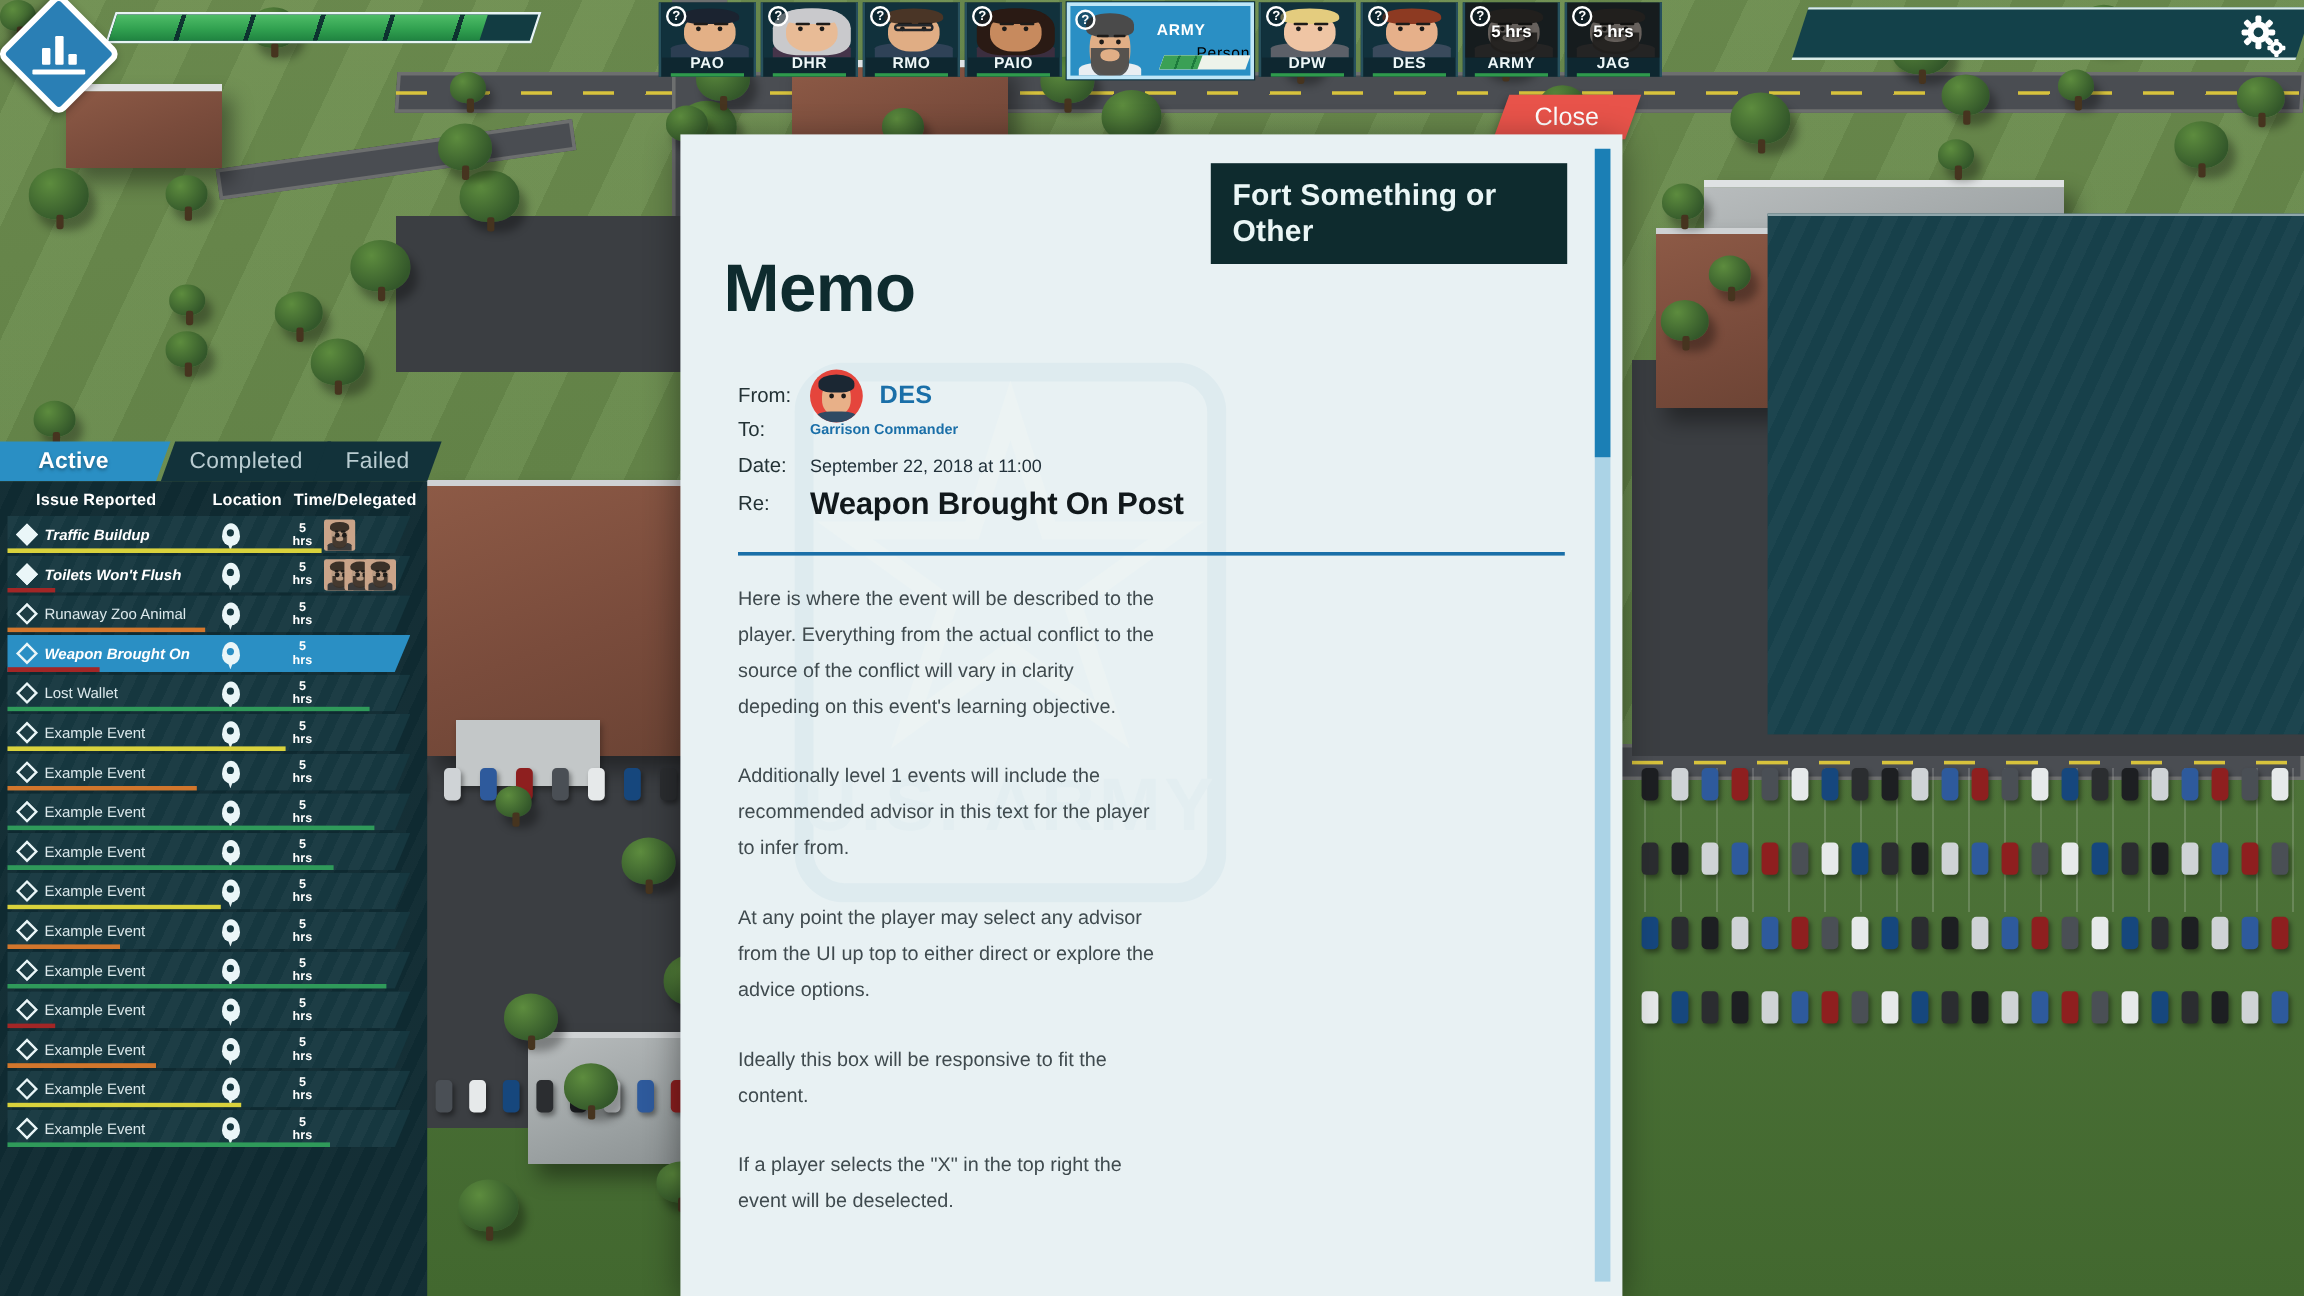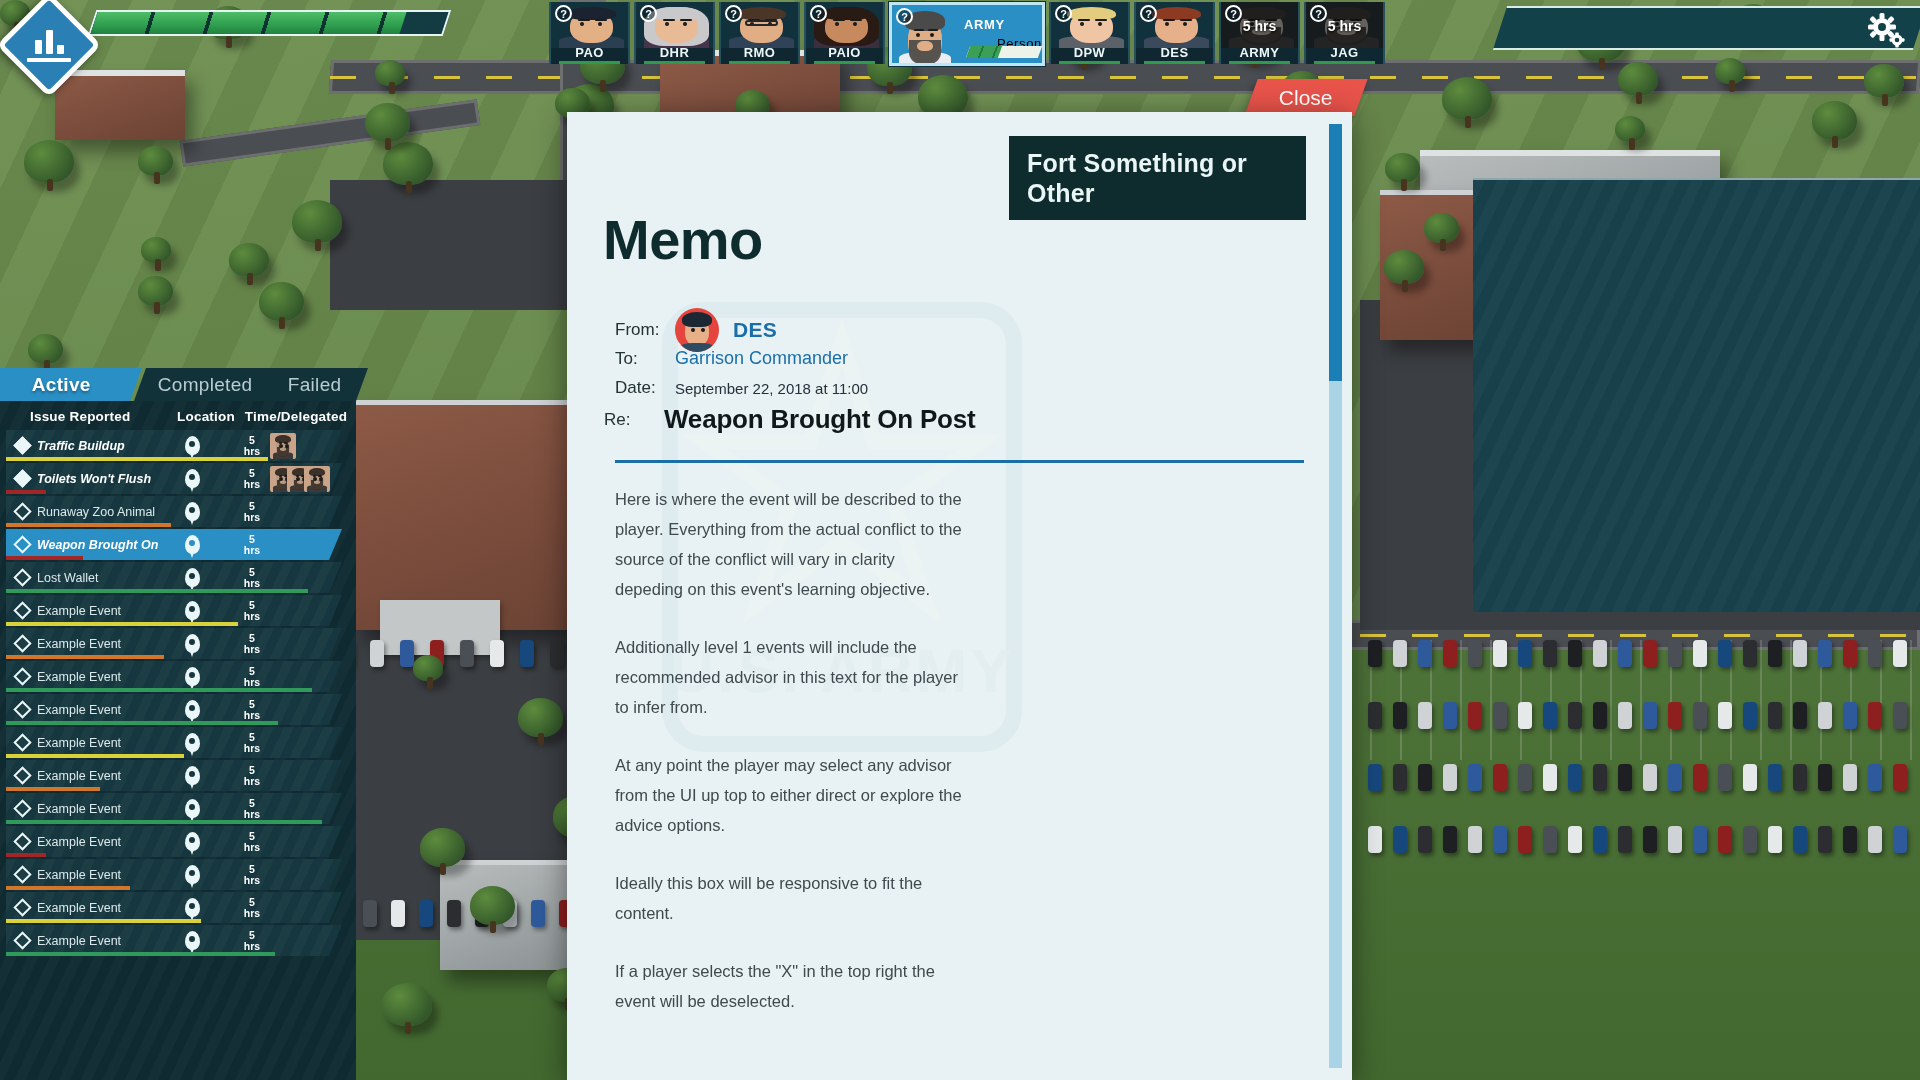--- a/index.html
+++ b/index.html
@@ -273,28 +273,28 @@
   #memo-title{
     position:absolute; left:36px; top:95px;
     color:#0e2b2e; font-size:56px; font-weight:700; letter-spacing:-.5px;
   }
 
   .mrow{ position:absolute; display:flex; align-items:center; }
   .mlabel{ color:#233235; font-size:17px; width:60px; }
   #row-from{ left:48px; top:196px; }
   #row-to{ left:48px; top:236px; }
   #row-date{ left:48px; top:266px; }
-  #row-re{ left:37px; top:292px; }
+  #row-re{ left:48px; top:292px; }
 
   #from-avatar{
     position:relative; width:44px; height:44px; border-radius:50%;
     background:#e5453c; overflow:hidden; margin-right:14px; flex:0 0 auto;
   }
   #from-name{ color:#1a6fa8; font-size:21px; font-weight:700; letter-spacing:.3px; }
-  #to-name{ color:#1a6fa8; font-size:18px; font-weight:400; }
+  #to-name{ color:#1a6fa8; font-size:12px; font-weight:700; }
   #date-val{ color:#22313a; font-size:15px; }
   #re-val{ color:#11181b; font-size:26px; font-weight:700; letter-spacing:-.2px; }
 
   #memo-divider{
     position:absolute; left:48px; right:48px; top:348px; height:3px; background:#1a6fa8;
   }
 
   #memo-body{
     position:absolute; left:48px; top:372px; width:352px;
     color:#3f4a4e; font-size:16.5px; line-height:30px;

